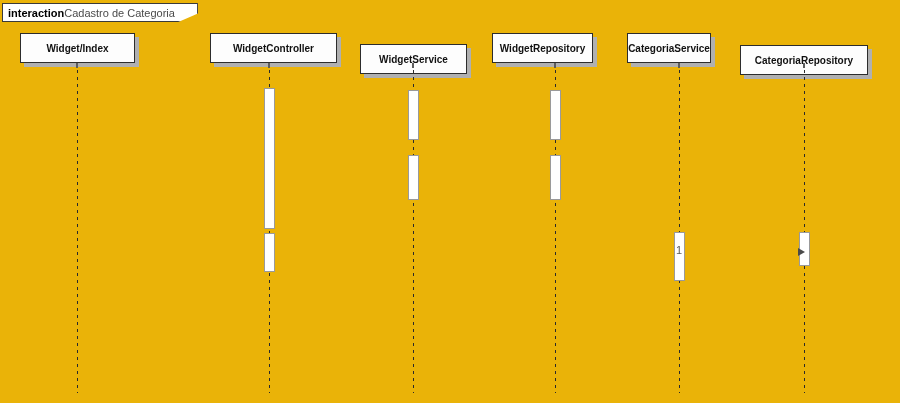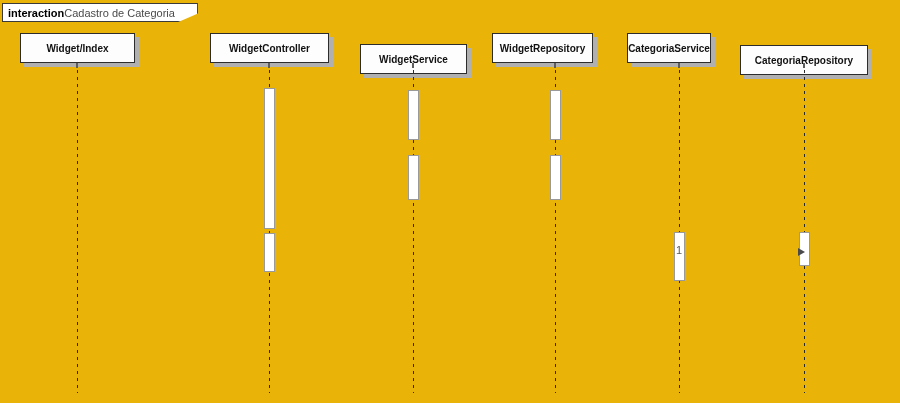--- a/index.html
+++ b/index.html
@@ -133,21 +133,21 @@
     <span class="frame-tab-name">Cadastro de Categoria</span>
   </div>
 
   <div id="participants-layer">
       <div class="participant" style="left: 20px; top: 33px; width: 115px;">
         <div class="participant-shadow"></div>
         <div class="participant-box">
           <span class="participant-label">Widget/Index</span>
         </div>
       </div>
-      <div class="participant" style="left: 210px; top: 33px; width: 119px;">
+      <div class="participant" style="left: 210px; top: 33px; width: 119px; padding-left: 8px;">
         <div class="participant-shadow"></div>
         <div class="participant-box">
           <span class="participant-label">WidgetController</span>
         </div>
       </div>
       <div class="participant" style="left: 360px; top: 33px; width: 107px; margin-top: 11px;">
         <div class="participant-shadow"></div>
         <div class="participant-box">
           <span class="participant-label">WidgetService</span>
         </div>

